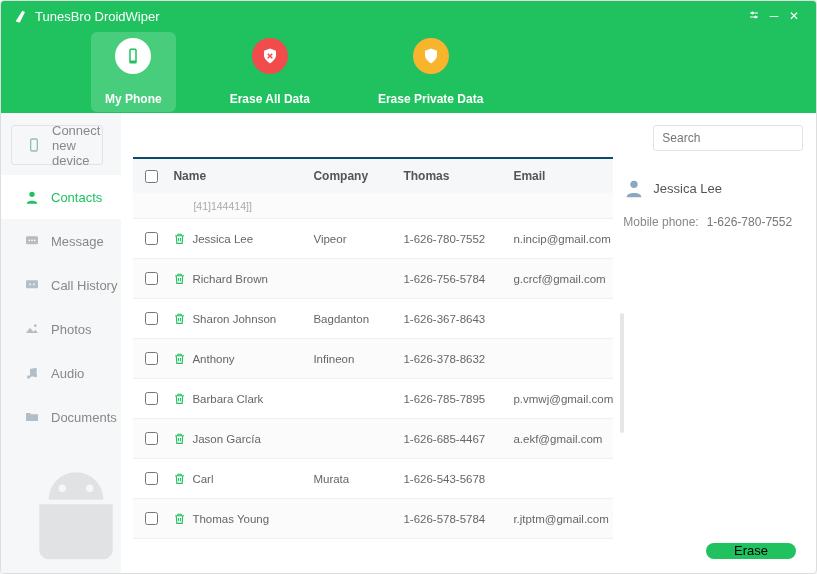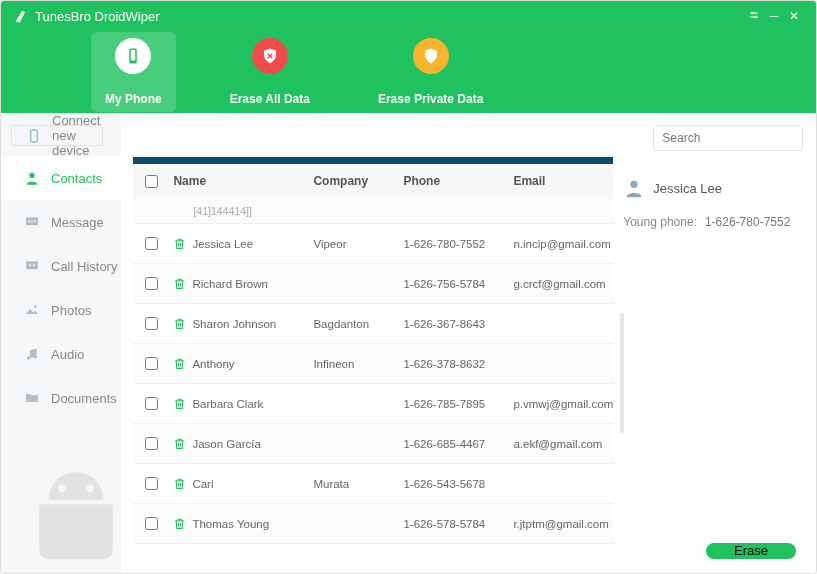--- a/index.html
+++ b/index.html
@@ -13,29 +13,29 @@
   .tab { display: flex; flex-direction: column; align-items: center; gap: 18px; padding: 6px 14px; cursor: pointer; font-weight: bold; }
   .tab.active { background: rgba(255,255,255,0.18); border-radius: 6px; }
   .tab .tab-icon { width: 36px; height: 36px; border-radius: 50%; display: flex; align-items: center; justify-content: center; }
   .tab-icon.white { background: #fff; color: #1fc25e; }
   .tab-icon.red { background: #f14b4b; color: #fff; }
   .tab-icon.yellow { background: #f8b42d; color: #fff; }
   .body-area { flex: 1; display: flex; position: relative; }
   .sidebar { width: 180px; background: #f6f7f8; display: flex; flex-direction: column; padding-top: 8px; position: relative; }
   .side-item { height: 44px; display: flex; align-items: center; gap: 10px; padding-left: 22px; font-size: 13px; color: #888; cursor: pointer; }
   .side-item.active { background: #fff; color: #1fc25e; }
-  .side-item.top { border: 1px solid #e3e3e3; margin: 4px 18px 10px 10px; border-radius: 3px; height: 21px; padding-left: 14px; }
+  .side-item.top { border: 1px solid #e3e3e3; margin: 4px 18px 10px 10px; border-radius: 3px; height: 40px; padding-left: 14px; }
   .side-icon { width: 18px; height: 18px; display: flex; align-items: center; justify-content: center; }
   .android-bg { position: absolute; bottom: 0; left: 0; opacity: 0.08; }
   .main { flex: 1; display: flex; flex-direction: column; padding: 12px 16px 12px 12px; }
   .search-row { display: flex; justify-content: flex-end; margin-bottom: 6px; }
   .search-box { width: 150px; height: 26px; border: 1px solid #e3e3e3; border-radius: 3px; display: flex; align-items: center; padding: 0 8px; font-size: 12px; color: #bbb; }
   .search-box input { border: none; outline: none; flex: 1; font-size: 12px; color: #666; background: transparent; }
   .content-row { flex: 1; display: flex; gap: 10px; overflow: hidden; }
-  .table-wrap { flex: 1; border-top: 7px solid #0c4a6e; overflow: hidden; display: flex; flex-direction: column; }
+  .table-wrap { flex: 1; border-top: 2px solid #0c4a6e; overflow: hidden; display: flex; flex-direction: column; }
   .thead { display: flex; background: #f6f7f8; height: 34px; font-size: 12px; color: #555; font-weight: bold; align-items: center; }
   .col-check { width: 36px; display:flex; justify-content:center; }
   .col-name { width: 120px; padding-left: 4px; }
   .col-company { width: 90px; margin-left: 24px; }
   .col-phone { width: 110px; }
   .col-email { flex: 1; }
   .tbody { flex: 1; overflow-y: auto; }
   .trow { display: flex; height: 40px; align-items: center; font-size: 11.5px; color: #666; border-bottom: 1px solid #f0f0f0; }
   .trow:nth-child(odd) { background: #fbfbfb; }
   .trow .col-check input { width:13px; height:13px; }
@@ -195,21 +195,21 @@
 
       <div class="content-row">
 
         <div class="table-wrap">
           <div class="thead">
             <div class="col-check">
                 <input type="checkbox" style="">
               </div>
             <div class="col-name">Name</div>
             <div class="col-company">Company</div>
-            <div class="col-phone">Phone</div>
+            <div class="col-phone">Thomas</div>
             <div class="col-email">Email</div>
           </div>
           <div class="tbody" id="tbody">
               <div class="trow frag-row">[41]144414]]</div>
               <div class="trow">
                 <div class="col-check">
                   <input type="checkbox" style="">
                 </div>
                 <div class="col-name name-cell">
                   <span class="trash">
@@ -342,21 +342,21 @@
           <div class="detail-head">
             <span class="avatar">
               <svg width="22" height="22" viewBox="0 0 24 24" fill="#8aa8c2">
                   <circle cx="12" cy="8" r="4"></circle>
                   <path d="M4 22 C4 16 20 16 20 22 Z"></path>
                 </svg>
             </span>
             <span>Jessica Lee</span>
           </div>
           <div class="detail-field">
-            <span class="lbl">Young phone:</span>
+            <span class="lbl">Mobile phone:</span>
             <span>1-626-780-7552</span>
           </div>
         </div>
       </div>
       <div class="scroll-indicator"></div>
     </div>
 
     <div class="footer">
       <button class="erase-btn">Erase</button>
     </div>

